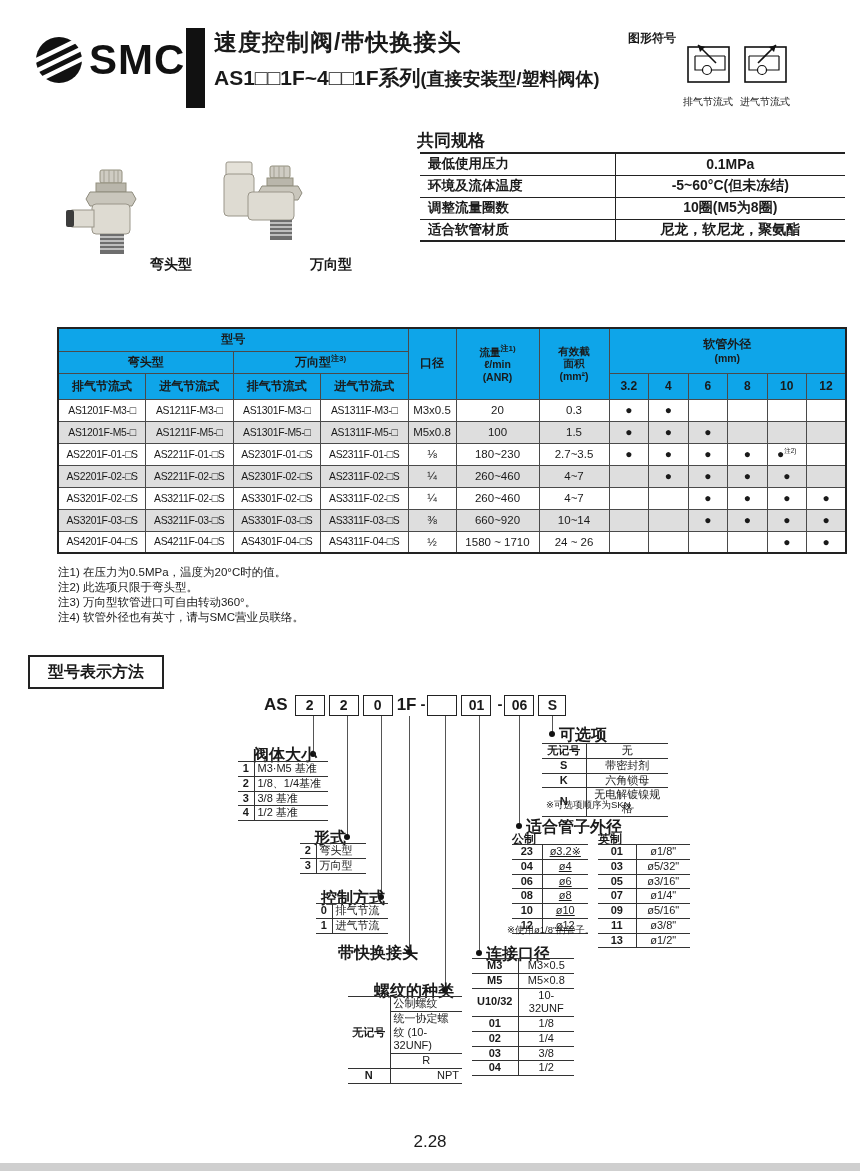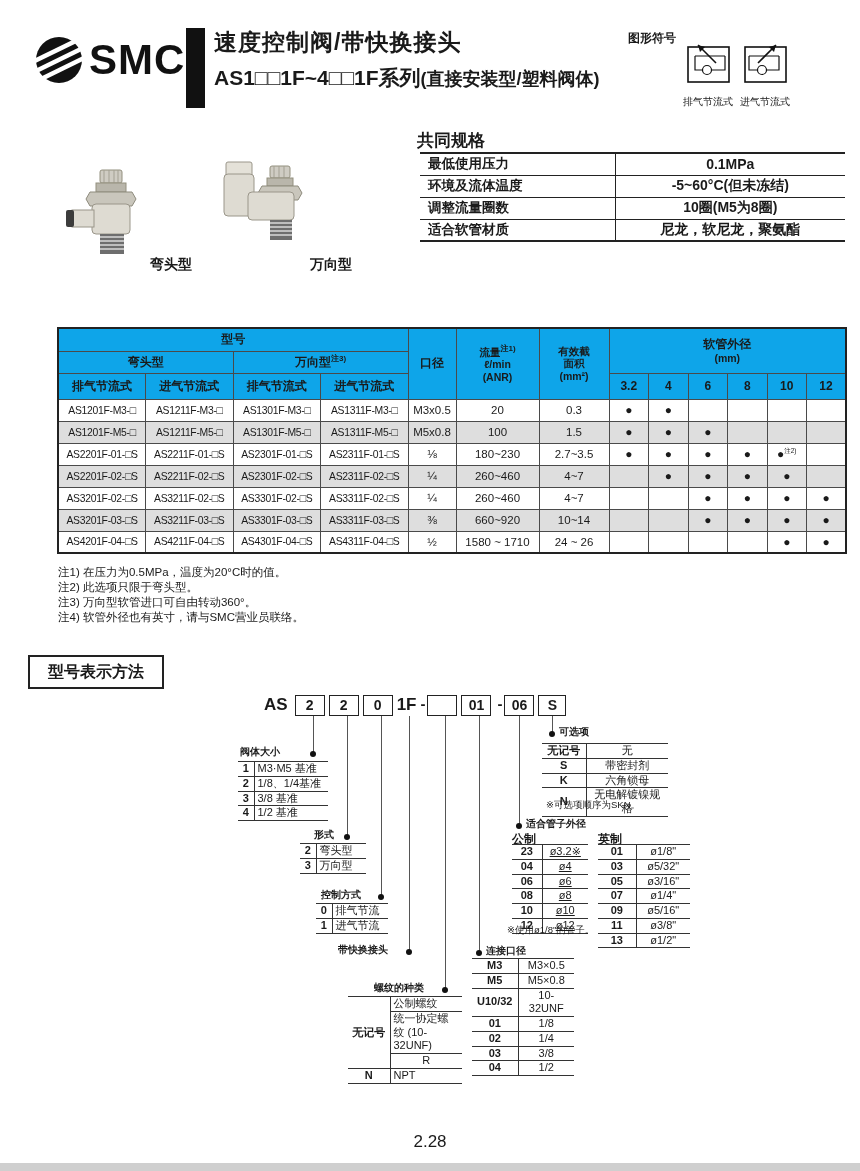--- a/index.html
+++ b/index.html
@@ -61,21 +61,21 @@
 
   #code-row { position:absolute; left:264px; top:45px; display:flex; align-items:flex-start; height:21px; }
   .code-txt { font-size:17px; font-weight:600; margin-right:7px; }
   .code-txt.mid { margin:0 2px 0 0; }
   .code-dash { font-size:15px; font-weight:700; margin:0 2px; }
   .code-box { width:30px; height:21px; border:1.5px solid #222; margin-right:4px; text-align:center; line-height:18px; font-size:14px; font-weight:700; }
   .code-box:last-child { width:28px; margin-right:0; }
 
   .lline { position:absolute; width:1px; background:#555; }
   .ldot  { position:absolute; width:6px; height:6px; border-radius:50%; background:#111; }
-  .clabel { position:absolute; font-size:10px; font-weight:600; white-space:nowrap; }
+  .clabel { position:absolute; font-size:16px; font-weight:600; white-space:nowrap; }
 
   .ptable { position:absolute; border-collapse:collapse; font-size:11px; }
   .ptable td { border-top:1px solid #333; border-bottom:1px solid #333; padding:0 3px; line-height:1.25; height:13px; }
   .ptable td.pc { border-right:1px solid #333; font-weight:700; text-align:center; }
   .ptable td.pv { text-align:left; }
   .ptable.ctr td.pv { text-align:center; }
   .pnote { position:absolute; font-size:9.5px; white-space:nowrap; }
   .sublab { position:absolute; font-size:12px; font-weight:700; }
 
   #t-bodysize { left:238px; top:111px; } #t-bodysize td.pc{width:16px;} #t-bodysize td.pv{width:74px;}
@@ -381,21 +381,21 @@
 
     <div class="ldot" style="left:310px;top:101px"></div>
     <div class="ldot" style="left:344px;top:184px"></div>
     <div class="ldot" style="left:378px;top:244px"></div>
     <div class="ldot" style="left:406px;top:299px"></div>
     <div class="ldot" style="left:442px;top:337px"></div>
     <div class="ldot" style="left:476px;top:300px"></div>
     <div class="ldot" style="left:516px;top:173px"></div>
     <div class="ldot" style="left:549px;top:81px"></div>
 
-    <div class="clabel" style="left:240px;top:95px">阀体大小</div>
+    <div class="clabel" style="left:253px;top:95px">阀体大小</div>
     <div class="clabel" style="left:314px;top:178px">形式</div>
     <div class="clabel" style="left:321px;top:238px">控制方式</div>
     <div class="clabel" style="left:338px;top:293px">带快换接头</div>
     <div class="clabel" style="left:374px;top:331px">螺纹的种类</div>
     <div class="clabel" style="left:486px;top:294px">连接口径</div>
     <div class="clabel" style="left:526px;top:167px">适合管子外径</div>
     <div class="clabel" style="left:559px;top:75px">可选项</div>
 
     <table class="ptable" id="t-bodysize">
         <tbody>
@@ -449,21 +449,21 @@
             <td class="pv">公制螺纹</td>
           </tr>
         <tr>
             <td class="pv" style="white-space:normal;height:27px">统一协定螺纹 (10-32UNF)</td>
           </tr>
         <tr>
             <td class="pv" style="text-align:center">R</td>
           </tr>
         <tr>
             <td class="pc">N</td>
-            <td class="pv" style="text-align:left">NPT</td>
+            <td class="pv" style="text-align:right">NPT</td>
           </tr>
       </tbody>
     </table>
 
     <table class="ptable ctr" id="t-port">
         <tbody>
           <tr>
             <td class="pc">M3</td>
             <td class="pv">M3×0.5</td>
           </tr>

